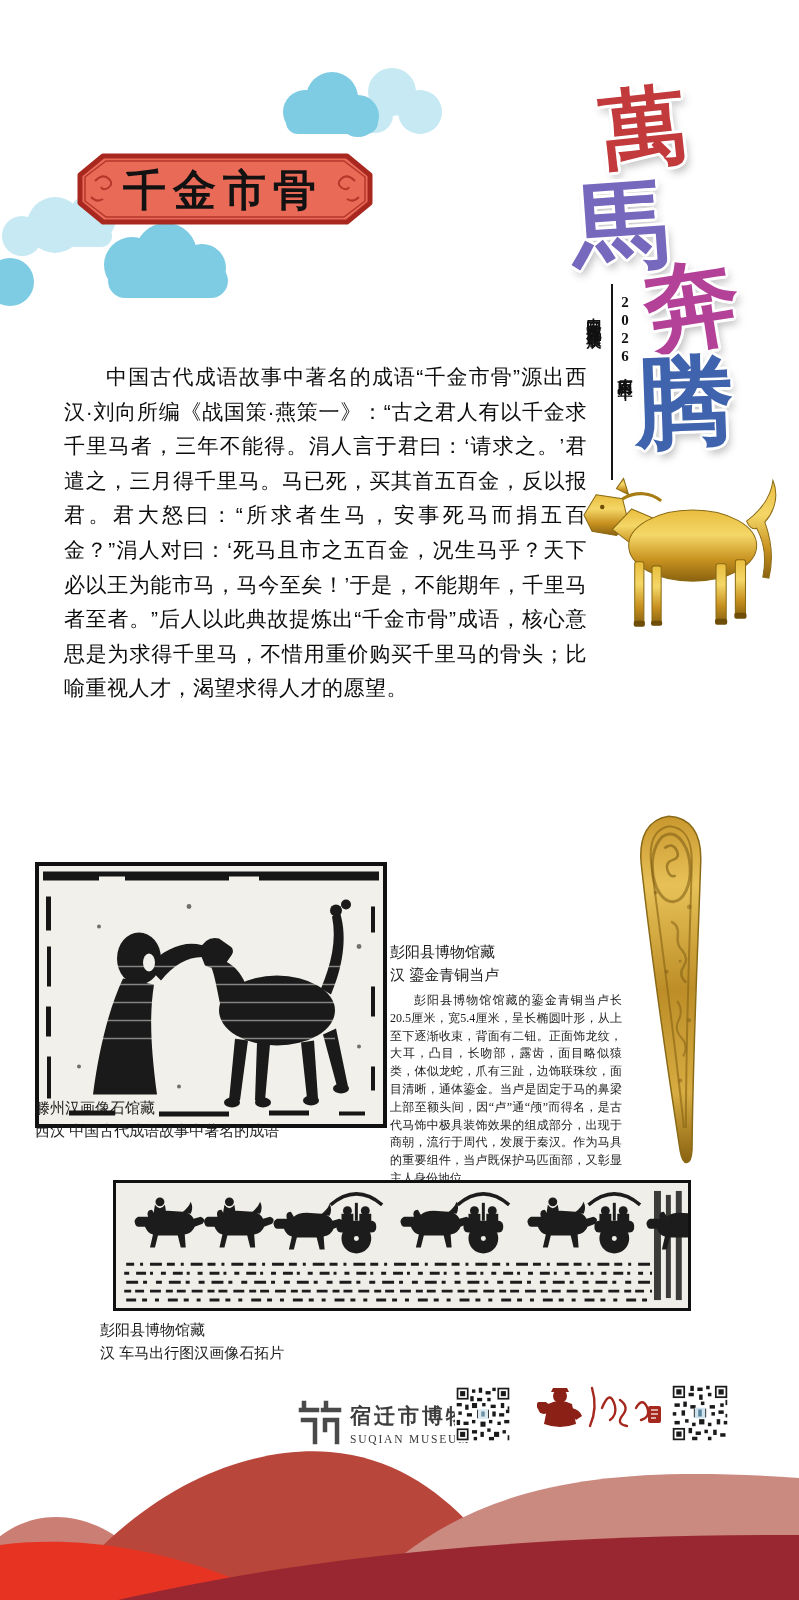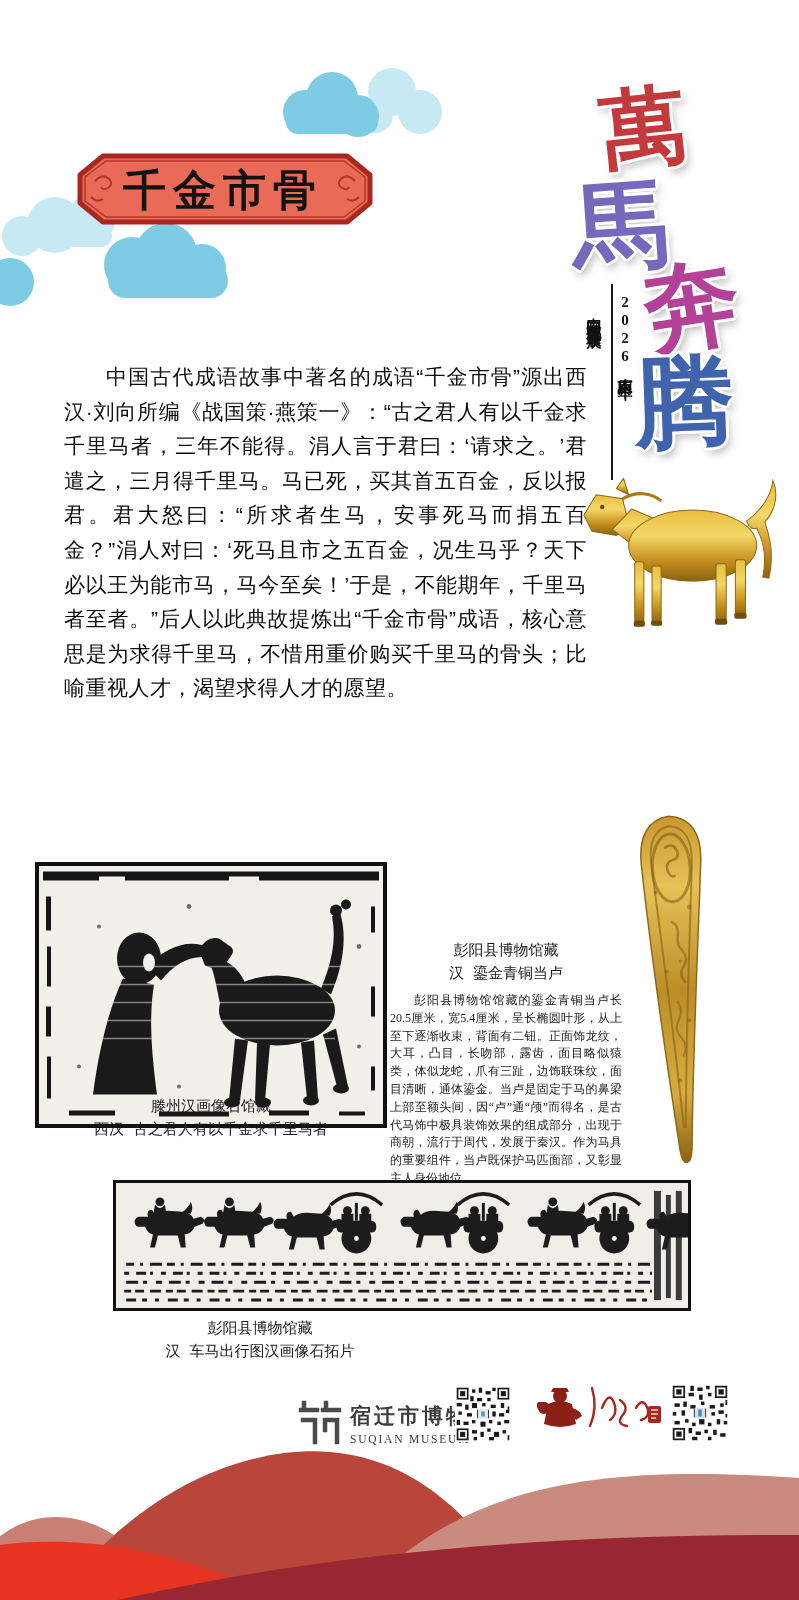--- a/index.html
+++ b/index.html
@@ -30,21 +30,21 @@
   .vright{left:615px;top:294px;height:190px;}
   .vline{left:611px;top:284px;width:2px;height:196px;background:#161616;}
 
   
   .intro{left:64px;top:360px;width:523px;font-size:21px;line-height:34.6px;color:#0d0d0d;
          text-align:justify;text-indent:2em;letter-spacing:.5px;font-weight:500;}
 
   
   .fig1{left:35px;top:862px;width:352px;height:266px;border:4px solid #111;background:#f2f0ea;}
   .fig1 svg,.fig2 svg{display:block;width:100%;height:100%;}
-  .cap{font-family:Liberation Mono, monospace;color:#1b1b1b;text-align:center;font-size:15px;line-height:23px;}
+  .cap{font-family:Liberation Sans, sans-serif;color:#1b1b1b;font-size:15px;line-height:23px;}
   .cap1{left:35px;top:1096px;width:352px;}
   .fig2{left:113px;top:1180px;width:578px;height:131px;border:3px solid #111;background:#f0eee8;}
   .cap2{left:100px;top:1318px;width:320px;}
 
   
   .art-cap{left:390px;top:940px;width:232px;}
   .art-desc{left:390px;top:992px;width:232px;font-family:"Liberation Serif",serif;font-size:12px;
             line-height:17.8px;color:#1c1c1c;text-align:justify;text-indent:2em;}
   .artifact{left:626px;top:812px;width:104px;height:368px;}
 
@@ -193,21 +193,21 @@
           <circle cx="60" cy="60" r="2"></circle>
           <circle cx="320" cy="80" r="2.4"></circle>
         <circle cx="40" cy="200" r="2"></circle>
           <circle cx="320" cy="180" r="2"></circle>
           <circle cx="140" cy="220" r="2"></circle>
       </g>
     </svg>
   </div>
   <div class="abs cap cap1">
     <div>滕州汉画像石馆藏</div>
-    <div>西汉  古之君人有以千金求千里马者</div>
+    <div>西汉  中国古代成语故事中著名的成语</div>
   </div>
 
   <div class="abs cap art-cap">
     <div>彭阳县博物馆藏</div>
     <div>汉  鎏金青铜当卢</div>
   </div>
   <div class="abs art-desc">彭阳县博物馆馆藏的鎏金青铜当卢长20.5厘米，宽5.4厘米，呈长椭圆叶形，从上至下逐渐收束，背面有二钮。正面饰龙纹，大耳，凸目，长吻部，露齿，面目略似猿类，体似龙蛇，爪有三趾，边饰联珠纹，面目清晰，通体鎏金。当卢是固定于马的鼻梁上部至额头间，因“卢”通“颅”而得名，是古代马饰中极具装饰效果的组成部分，出现于商朝，流行于周代，发展于秦汉。作为马具的重要组件，当卢既保护马匹面部，又彰显主人身份地位。</div>
 
   <svg class="abs artifact" viewBox="0 0 100 370">
     <defs>

